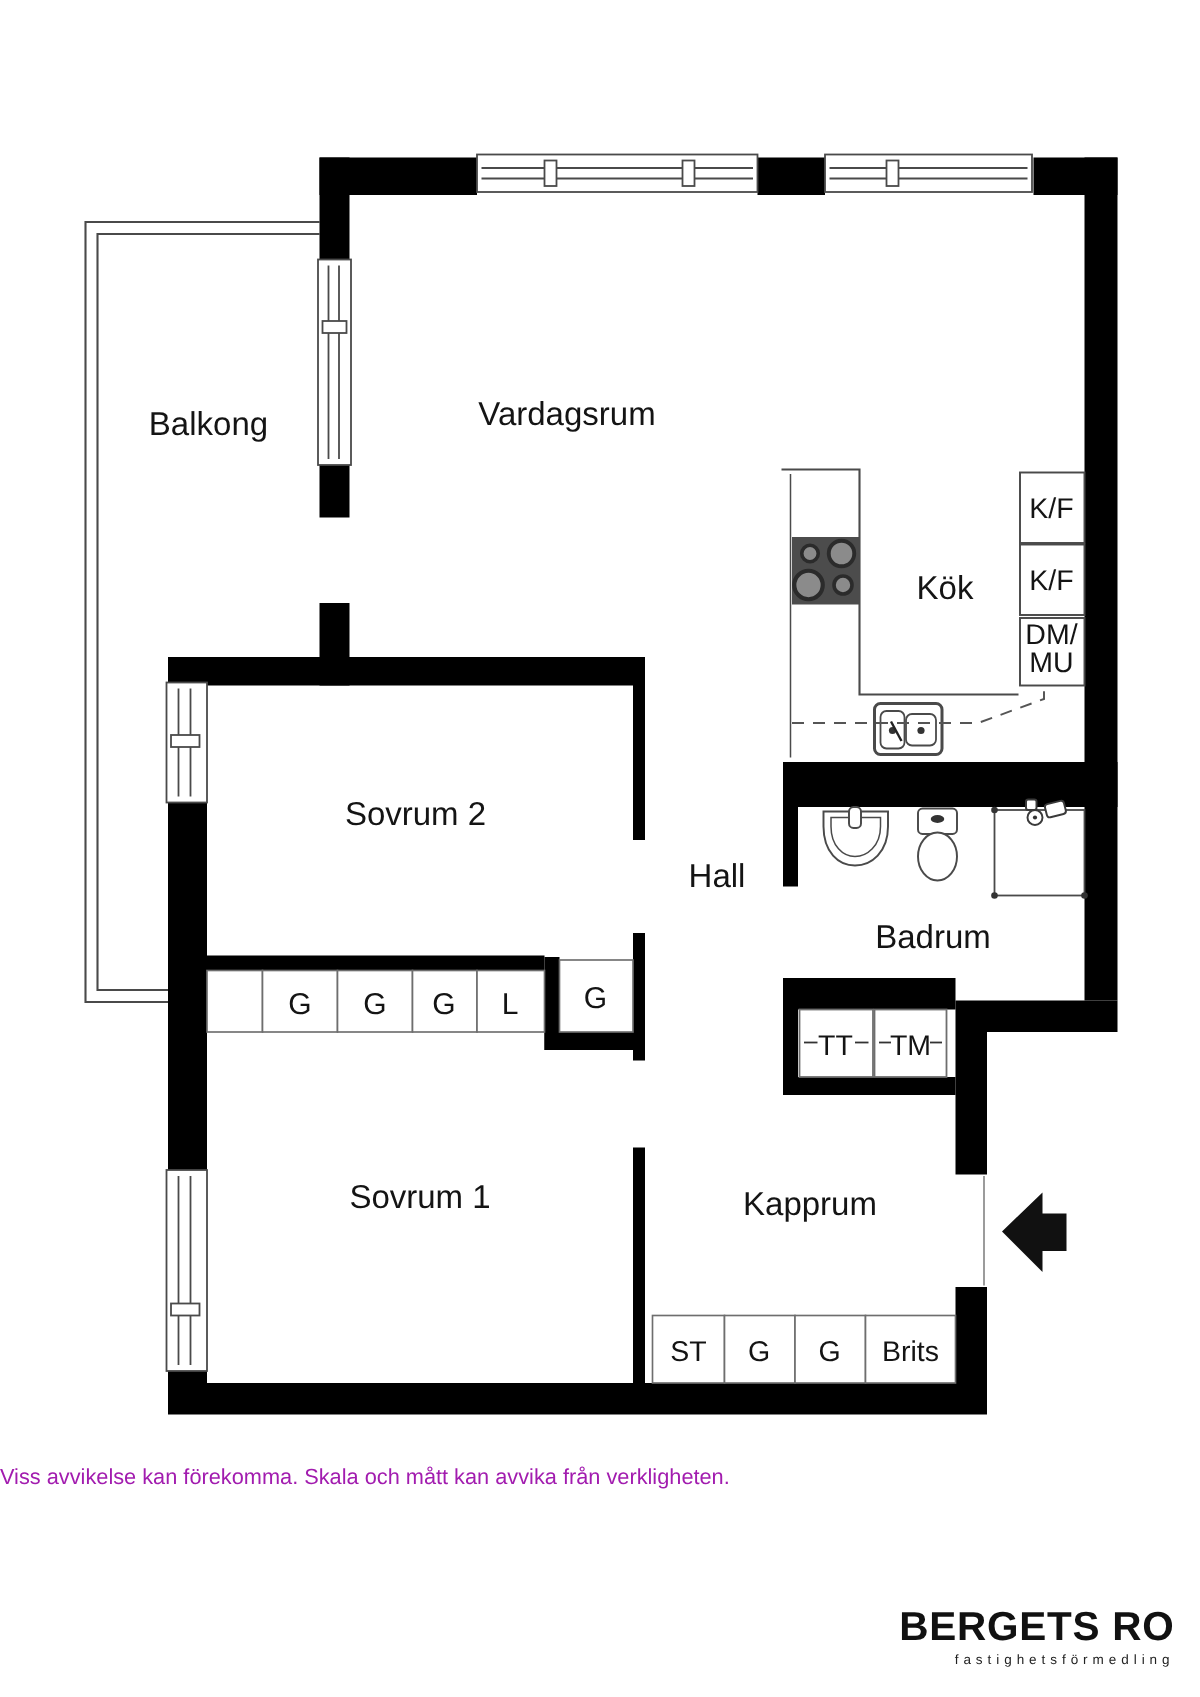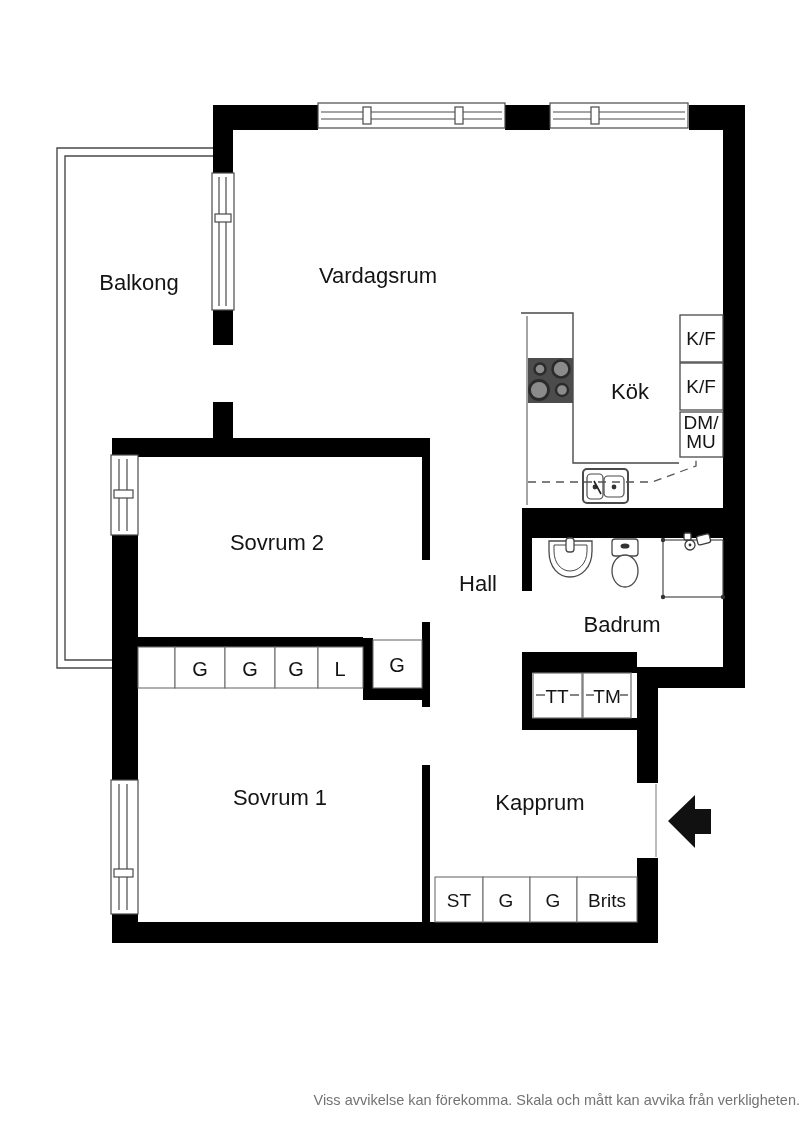--- a/index.html
+++ b/index.html
@@ -12,22 +12,22 @@
   }
   .plan-svg{position:absolute;left:0;top:0;}
   svg text{
     font-family:"Liberation Sans","DejaVu Sans",sans-serif;
     fill:#141414;
   }
   .room-label{font-size:22px;}
   .cell-label{font-size:20px;}
   .unit-label{font-size:19px;}
   .footer-disclaimer{
-    position:absolute;left:0;top:1092px;width:800px;
-    text-align:right;font-size:14.5px;color:#737373;
+    position:absolute;left:0;top:977px;width:800px;
+    text-align:left;font-size:14.5px;color:#a21caf;
   }
   .brand-block{
     position:absolute;right:17px;top:1070px;
     text-align:right;color:#111111;
   }
   .brand-name{
     font-size:27px;font-weight:bold;letter-spacing:0.5px;line-height:1.05;
     white-space:nowrap;
   }
   .brand-tagline{
@@ -236,14 +236,18 @@
   <text x="630" y="399" text-anchor="middle" class="room-label">Kök</text>
   <text x="277" y="550" text-anchor="middle" class="room-label">Sovrum 2</text>
   <text x="478" y="591" text-anchor="middle" class="room-label">Hall</text>
   <text x="622" y="632" text-anchor="middle" class="room-label">Badrum</text>
   <text x="280" y="805" text-anchor="middle" class="room-label">Sovrum 1</text>
   <text x="540" y="810" text-anchor="middle" class="room-label">Kapprum</text>
 </svg>
 
   <div class="footer-disclaimer">Viss avvikelse kan förekomma. Skala och mått kan avvika från verkligheten.</div>
 
+  <div class="brand-block">
+    <div class="brand-name">BERGETS RO</div>
+    <div class="brand-tagline">fastighetsförmedling</div>
+  </div>
 
 </div>
 
 </body></html>

